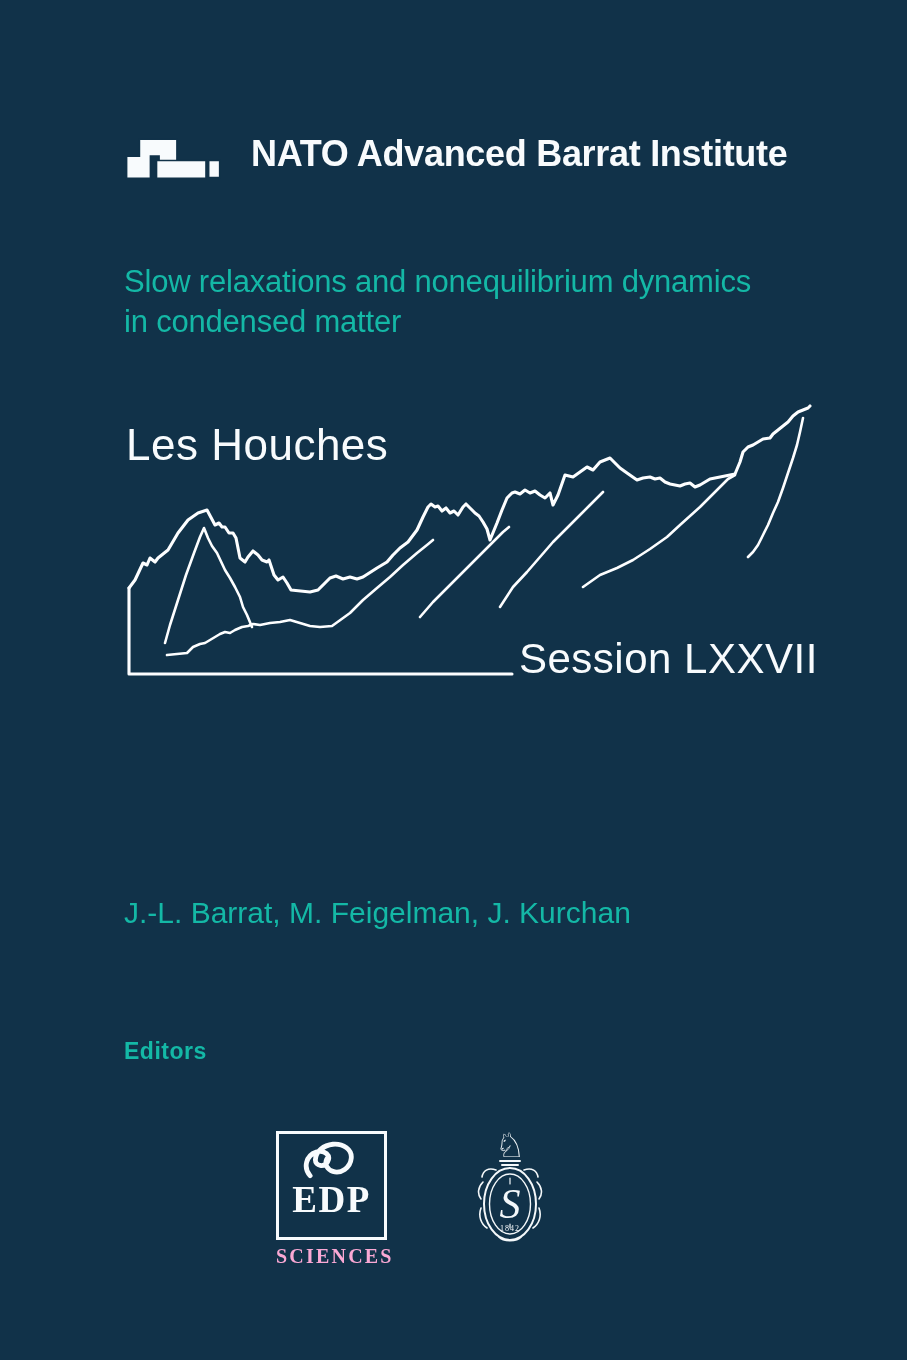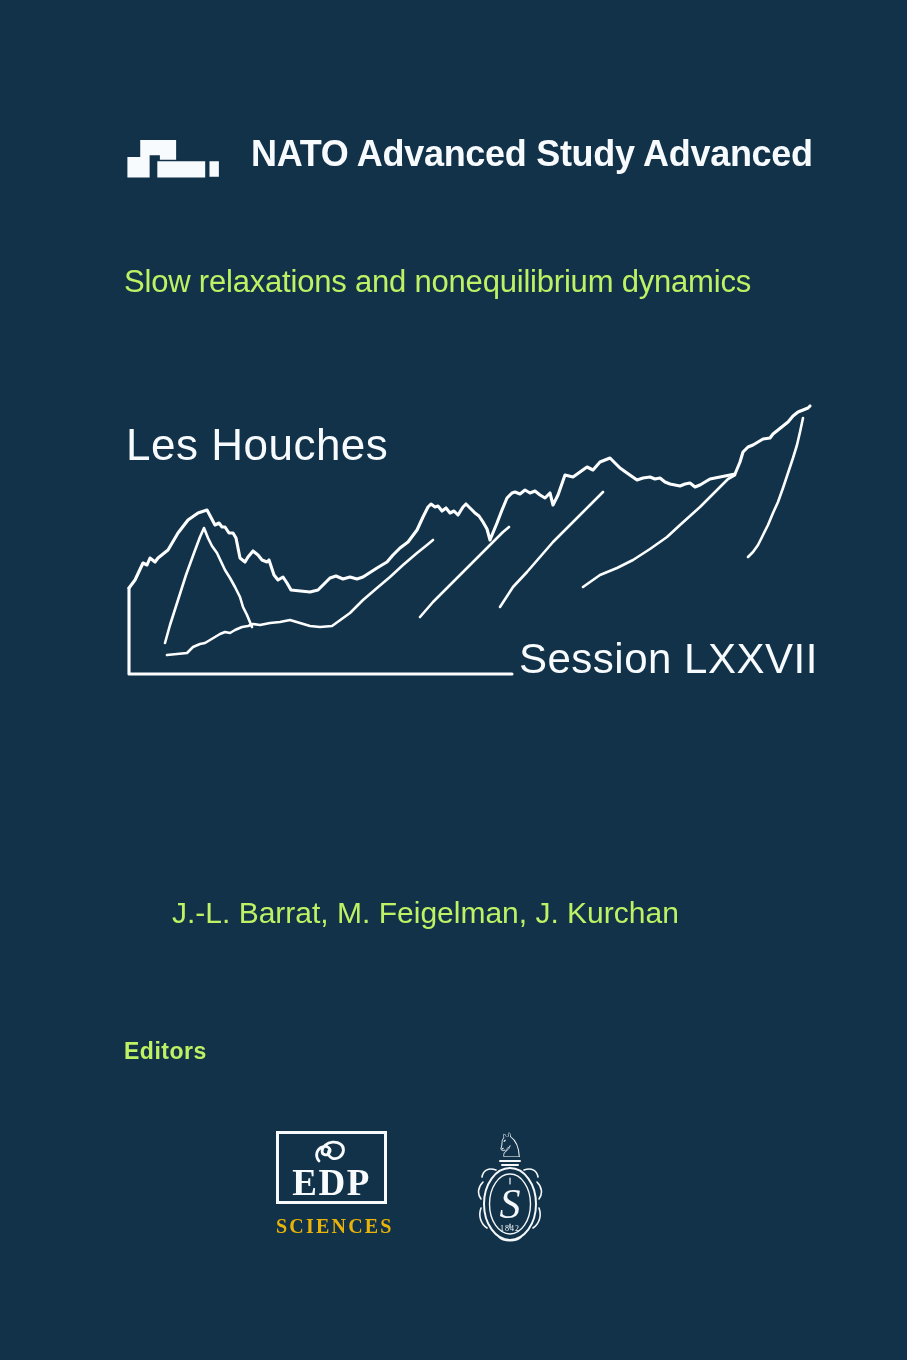--- a/index.html
+++ b/index.html
@@ -5,58 +5,58 @@
   html,body{margin:0;padding:0;background:#0b2236;}
   .cover{
     position:relative;
     width:907px;height:1360px;
     background:#113249;
     overflow:hidden;
     font-family:"Liberation Sans", sans-serif;
   }
   .abs{position:absolute;}
   .white{color:#f8fbfd;}
-  .teal{color:#bef264;}
+  .teal{color:#14b8a6;}
 
   .nato-title{
     left:251px;top:133px;
     font-size:36px;font-weight:bold;letter-spacing:-0.3px;
   }
   .subtitle{
     font-size:31px;line-height:40px;letter-spacing:-0.2px;font-weight:400;
   }
   .subtitle-en{left:124px;top:262px;}
   .subtitle-fr{left:124px;top:750px;}
 
   .les-houches{left:126px;top:420px;font-size:44px;font-weight:400;letter-spacing:0.5px;}
   .session{left:519px;top:635px;font-size:42px;font-weight:400;letter-spacing:0.5px;}
 
-  .authors{left:124px;top:897px;font-size:30px;line-height:32px;font-weight:400;margin-left:48px;}
+  .authors{left:124px;top:897px;font-size:30px;line-height:32px;font-weight:400;}
   .editors{left:124px;top:992px;font-size:23px;font-weight:bold;letter-spacing:0.5px;margin-top:46px;}
 
   .mountains{left:122px;top:398px;}
   .mountains path{fill:none;stroke:#fdfeff;stroke-width:3.1;stroke-linecap:round;stroke-linejoin:round;}
   .mountains path.thin{stroke-width:2.6;}
 
   
   .edp{left:276px;top:1131px;width:117px;}
   .edp-box{
-    box-sizing:border-box;width:111px;height:73px;
+    box-sizing:border-box;width:111px;height:109px;
     border:3px solid #f8fbfd;
     display:flex;flex-direction:column;align-items:center;justify-content:flex-start;
   }
   .edp-swirl{margin-top:5px;}
   .edp-word{
     font-family:"Liberation Serif", serif;font-weight:bold;
     font-size:37px;line-height:36px;letter-spacing:1.5px;color:#f8fbfd;margin-top:1px;
   }
   .edp-sub{
-    width:111px;text-align:center;margin-top:11px;
+    width:111px;text-align:center;margin-top:5px;
     font-family:"Liberation Serif", serif;font-weight:bold;
-    font-size:20px;letter-spacing:2.2px;color:#eab308;
+    font-size:20px;letter-spacing:2.2px;color:#f9a8d4;
   }
 
   
   .springer-emblem{left:476px;top:1124px;}
   .springer-emblem .ln{fill:none;stroke:#f4f8fa;stroke-linecap:round;stroke-linejoin:round;}
   .springer-word{
     left:556px;top:1175px;
     font-family:"Liberation Serif", serif;font-size:36px;letter-spacing:0.5px;font-weight:400;
   }
 </style>
@@ -66,24 +66,25 @@
 <div class="cover">
 
   <svg class="abs" style="left:118px;top:134px" width="106" height="53" viewBox="0 0 124 62">
     <g fill="#f8fbfd" stroke="#113249" stroke-width="2">
       <path d="M25 6 H69 V51 H48 V26 H38 V52 H10 V26 H25 Z"></path>
       <path d="M45 31 H103 V52 H45 Z"></path>
       <path d="M106 31 H119 V51 H106 Z"></path>
     </g>
   </svg>
 
-  <div class="abs white nato-title">NATO Advanced Study Advanced</div>
+  <div class="abs white nato-title">NATO Advanced Barrat Institute</div>
 
   <div class="abs teal subtitle subtitle-en">
     <div>Slow relaxations and nonequilibrium dynamics</div>
+    <div>in condensed matter</div>
   </div>
 
   <svg class="abs mountains" width="712" height="292" viewBox="0 0 712 292">
 
     <path d="M7 190 L7 276 L390 276"></path>
 
     <path d="M7 190 L13 182 L21 165 L25 167 L28 160 L33 164 L36 160 L46 152 L56 135 L66 122 L76 115 L85 112
              L93 127 L97 125 L100 129 L103 129 L107 135 L111 135 L114 140 L118 160 L123 164 L126 159 L131 153
              L136 157 L140 162 L145 164 L147 162 L152 177 L156 182 L161 179 L165 185 L169 192 L188 194 L196 192
              L208 180 L214 178 L221 181 L228 179 L235 181 L241 179 L255 170 L265 164 L271 157 L278 150 L286 144

